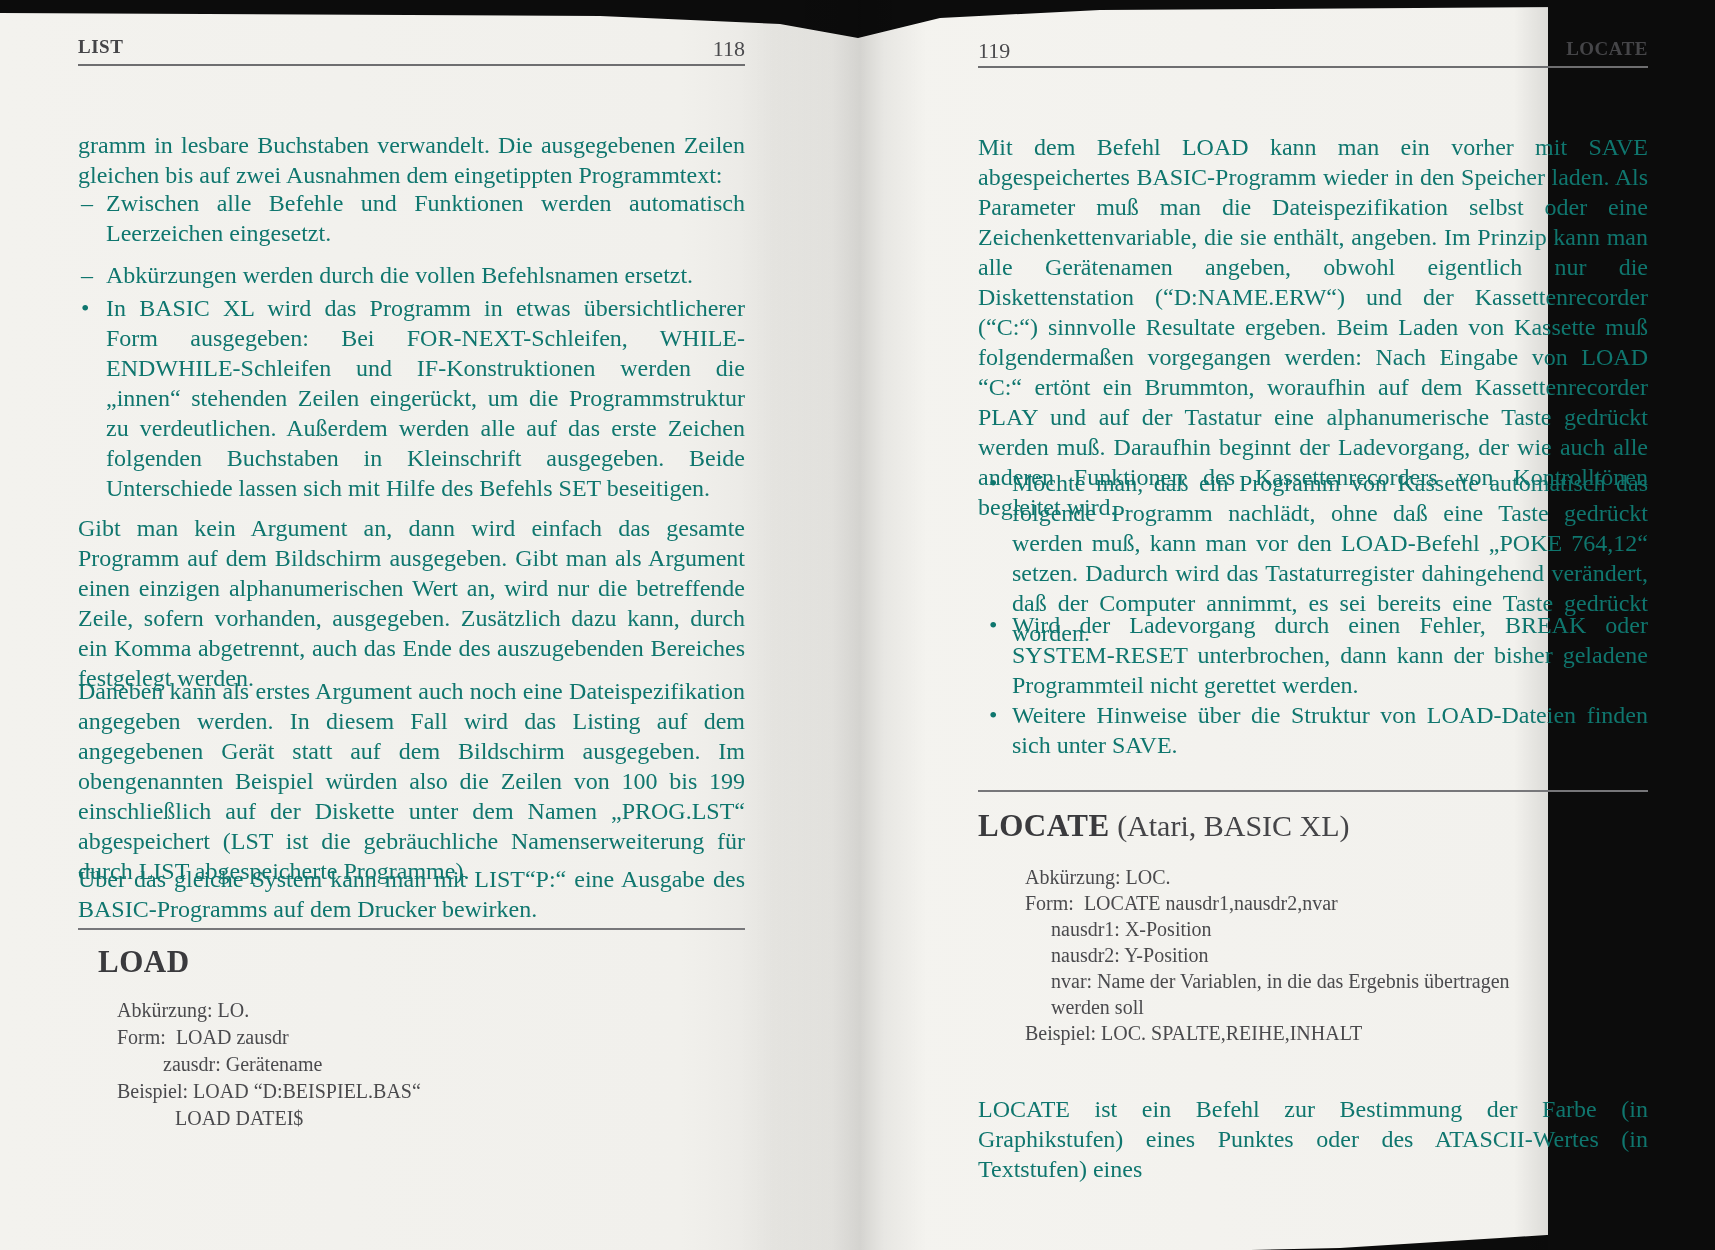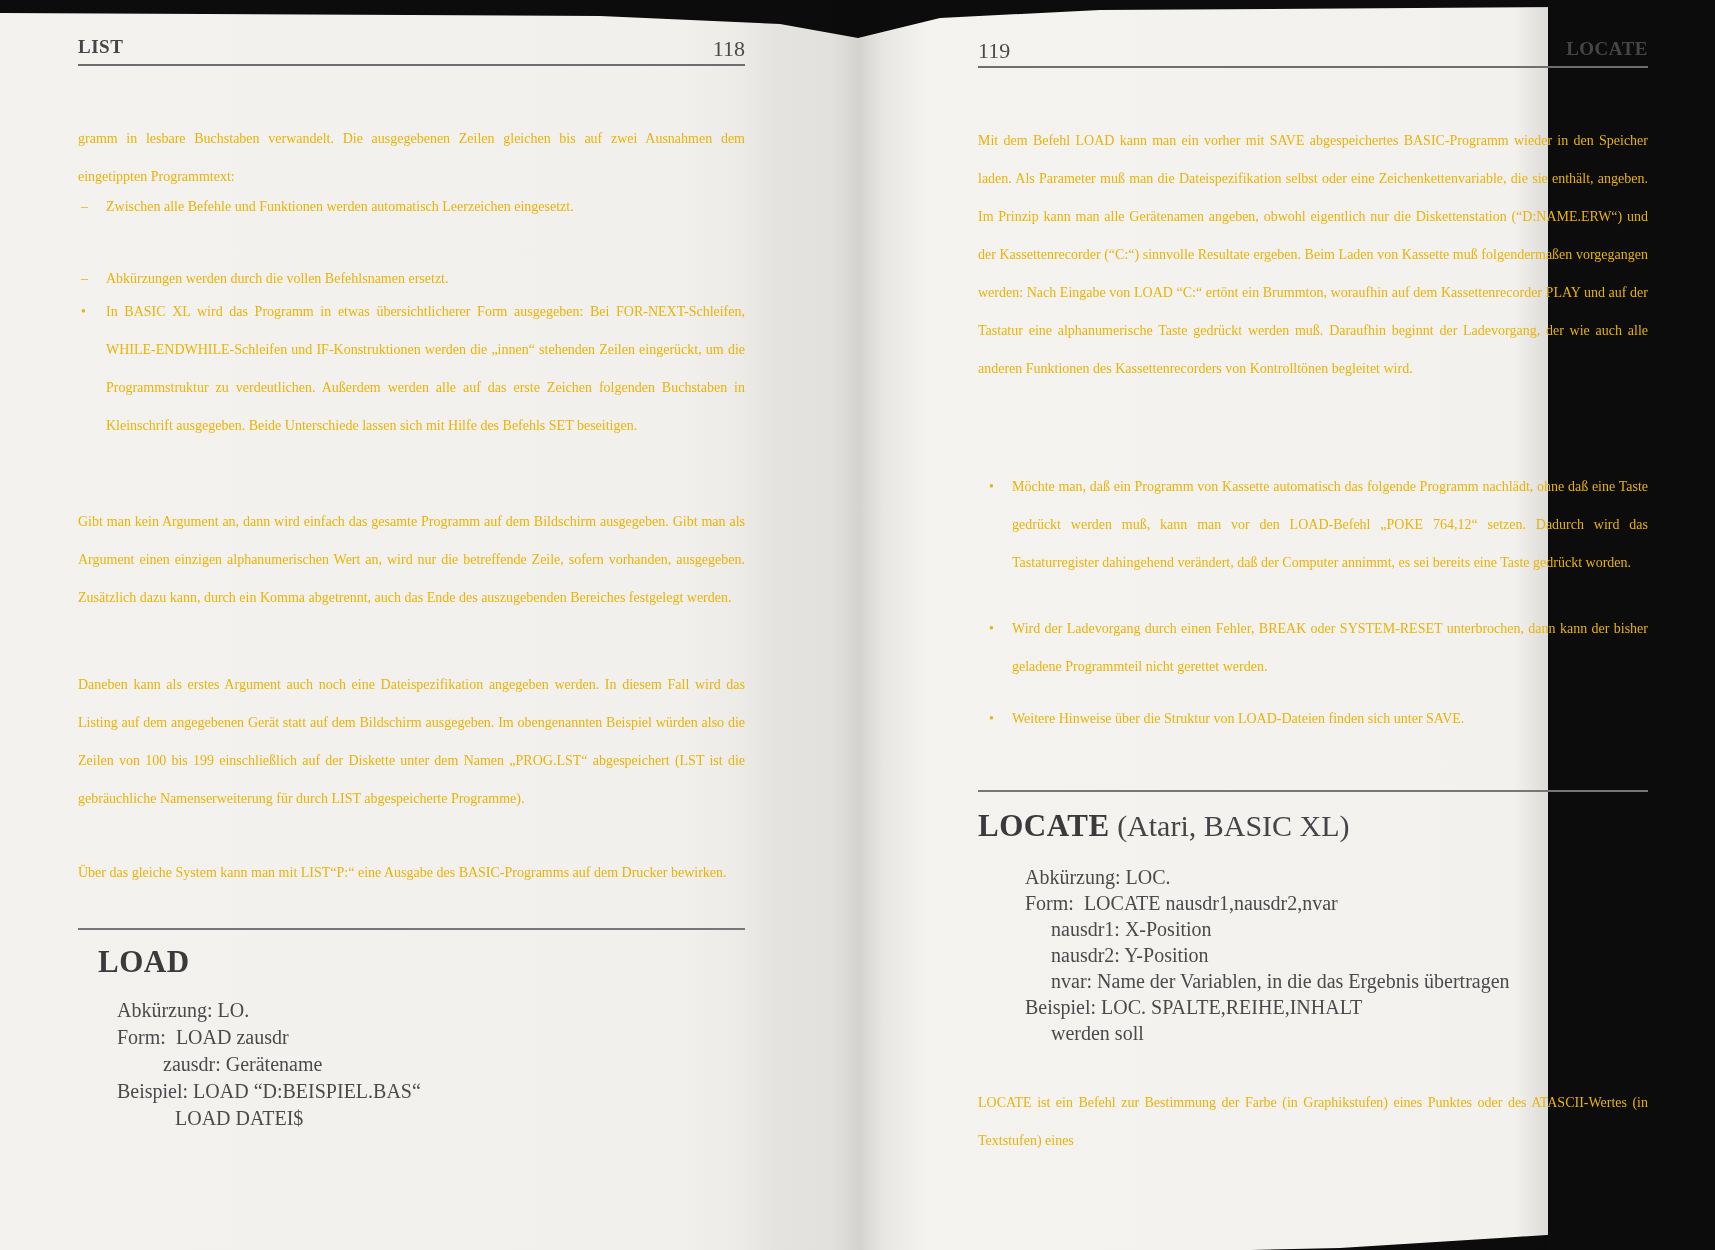--- a/index.html
+++ b/index.html
@@ -59,24 +59,24 @@
   .hdr-num { font-size: 22px; color: #4a4a4d; }
   .hdr-rule {
     position: absolute; left: 0; width: 100%; height: 2px;
     background: #6e6e70;
   }
   .pos-l { position: absolute; left: 0; }
   .r     { position: absolute; right: 0; }
 
   .body-text {
     position: absolute; left: 0; width: 100%;
-    font-size: 14px;
-    line-height: 38px;
+    font-size: 24px;
+    line-height: 30px;
     text-align: justify;
-    color: #eab308;
+    color: #0f766e;
   }
   .li { padding-left: 28px; box-sizing: border-box; }
   .li .marker { position: absolute; left: 3px; }
   #page-right .li { padding-left: 34px; }
   #page-right .li .marker { left: 11px; }
 
   .section-rule {
     position: absolute; left: 0; width: 100%; height: 2px;
     background: #77777a;
   }
@@ -180,19 +180,19 @@
     <div class="section-heading" style="top:808px;">
       <span>LOCATE</span><span class="heading-suffix"> (Atari, BASIC XL)</span>
     </div>
 
     <div class="spec" id="locate-spec" style="top:864px;">
       <div class="spec-line">Abkürzung: LOC.</div>
       <div class="spec-line">Form:  LOCATE nausdr1,nausdr2,nvar</div>
       <div class="spec-line ind-a">nausdr1: X-Position</div>
       <div class="spec-line ind-a">nausdr2: Y-Position</div>
       <div class="spec-line ind-a">nvar: Name der Variablen, in die das Ergebnis übertragen</div>
+      <div class="spec-line ind-a">werden soll</div>
       <div class="spec-line">Beispiel: LOC. SPALTE,REIHE,INHALT</div>
-      <div class="spec-line ind-a">werden soll</div>
     </div>
 
     <p class="body-text" style="top:1070px;">LOCATE ist ein Befehl zur Bestimmung der Farbe (in Graphikstufen) eines Punktes oder des ATASCII-Wertes (in Textstufen) eines</p>
   </div>
 </div>
 
 </body></html>

